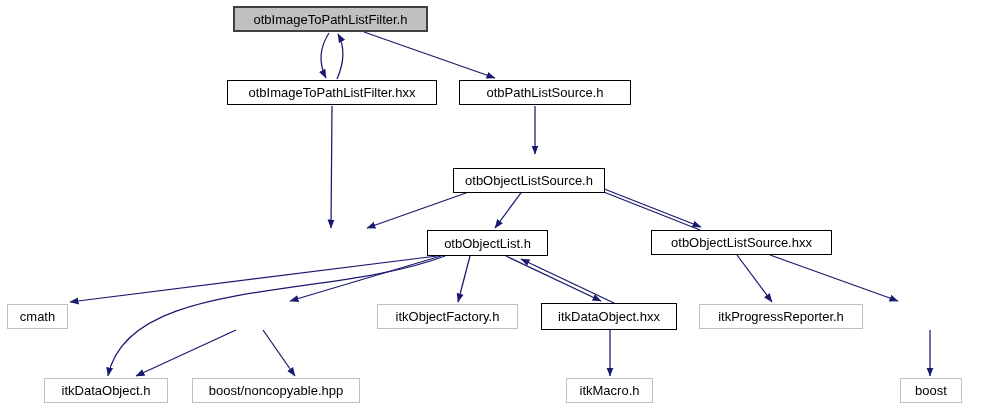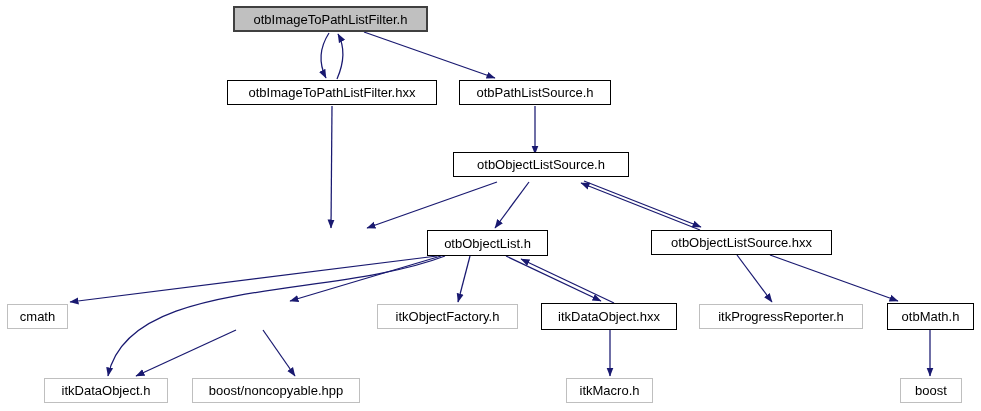--- a/index.html
+++ b/index.html
@@ -56,27 +56,26 @@
     <path class="edge" marker-end="url(#ah)" d="M236,330 L136,376"></path>
     <path class="edge" marker-end="url(#ah)" d="M263,330 L295,376"></path>
     <path class="edge" marker-end="url(#ah)" d="M610,330 L610,376"></path>
     <path class="edge" marker-end="url(#ah)" d="M737,255 L772,302"></path>
     <path class="edge" marker-end="url(#ah)" d="M770,255 L898,301"></path>
     <path class="edge" marker-end="url(#ah)" d="M930,330 L930,376"></path>
   </svg>
 
   <div class="node main" style="left:233px;top:6px;width:195px;height:26px">otbImageToPathListFilter.h</div>
   <div class="node" style="left:227px;top:80px;width:210px;height:25px">otbImageToPathListFilter.hxx</div>
-  <div class="node" style="left:459px;top:80px;width:152px;height:25px">otbPathListSource.h</div>
-  <div class="node" style="left:453px;top:152px;width:176px;height:25px">otbObjectListSource.h</div>
+  <div class="node" style="left:459px;top:80px;width:172px;height:25px">otbPathListSource.h</div>
+  <div class="node" style="left:453px;top:168px;width:152px;height:25px">otbObjectListSource.h</div>
   <div class="node" style="left:427px;top:230px;width:121px;height:26px">otbObjectList.h</div>
   <div class="node" style="left:651px;top:230px;width:181px;height:25px">otbObjectListSource.hxx</div>
   <div class="node external" style="left:7px;top:304px;width:61px;height:25px">cmath</div>
   <div class="node external" style="left:377px;top:304px;width:141px;height:25px">itkObjectFactory.h</div>
   <div class="node" style="left:541px;top:303px;width:136px;height:27px">itkDataObject.hxx</div>
   <div class="node external" style="left:699px;top:304px;width:164px;height:25px">itkProgressReporter.h</div>
-  <div class="node" style="left:887px;top:303px;width:87px;height:27px">otbMath.h</div>
   <div class="node external" style="left:44px;top:378px;width:124px;height:25px">itkDataObject.h</div>
   <div class="node external" style="left:192px;top:378px;width:168px;height:25px">boost/noncopyable.hpp</div>
   <div class="node external" style="left:566px;top:378px;width:87px;height:25px">itkMacro.h</div>
   <div class="node external" style="left:900px;top:378px;width:62px;height:25px">boost</div>
 
 </div>
 
 </body></html>

